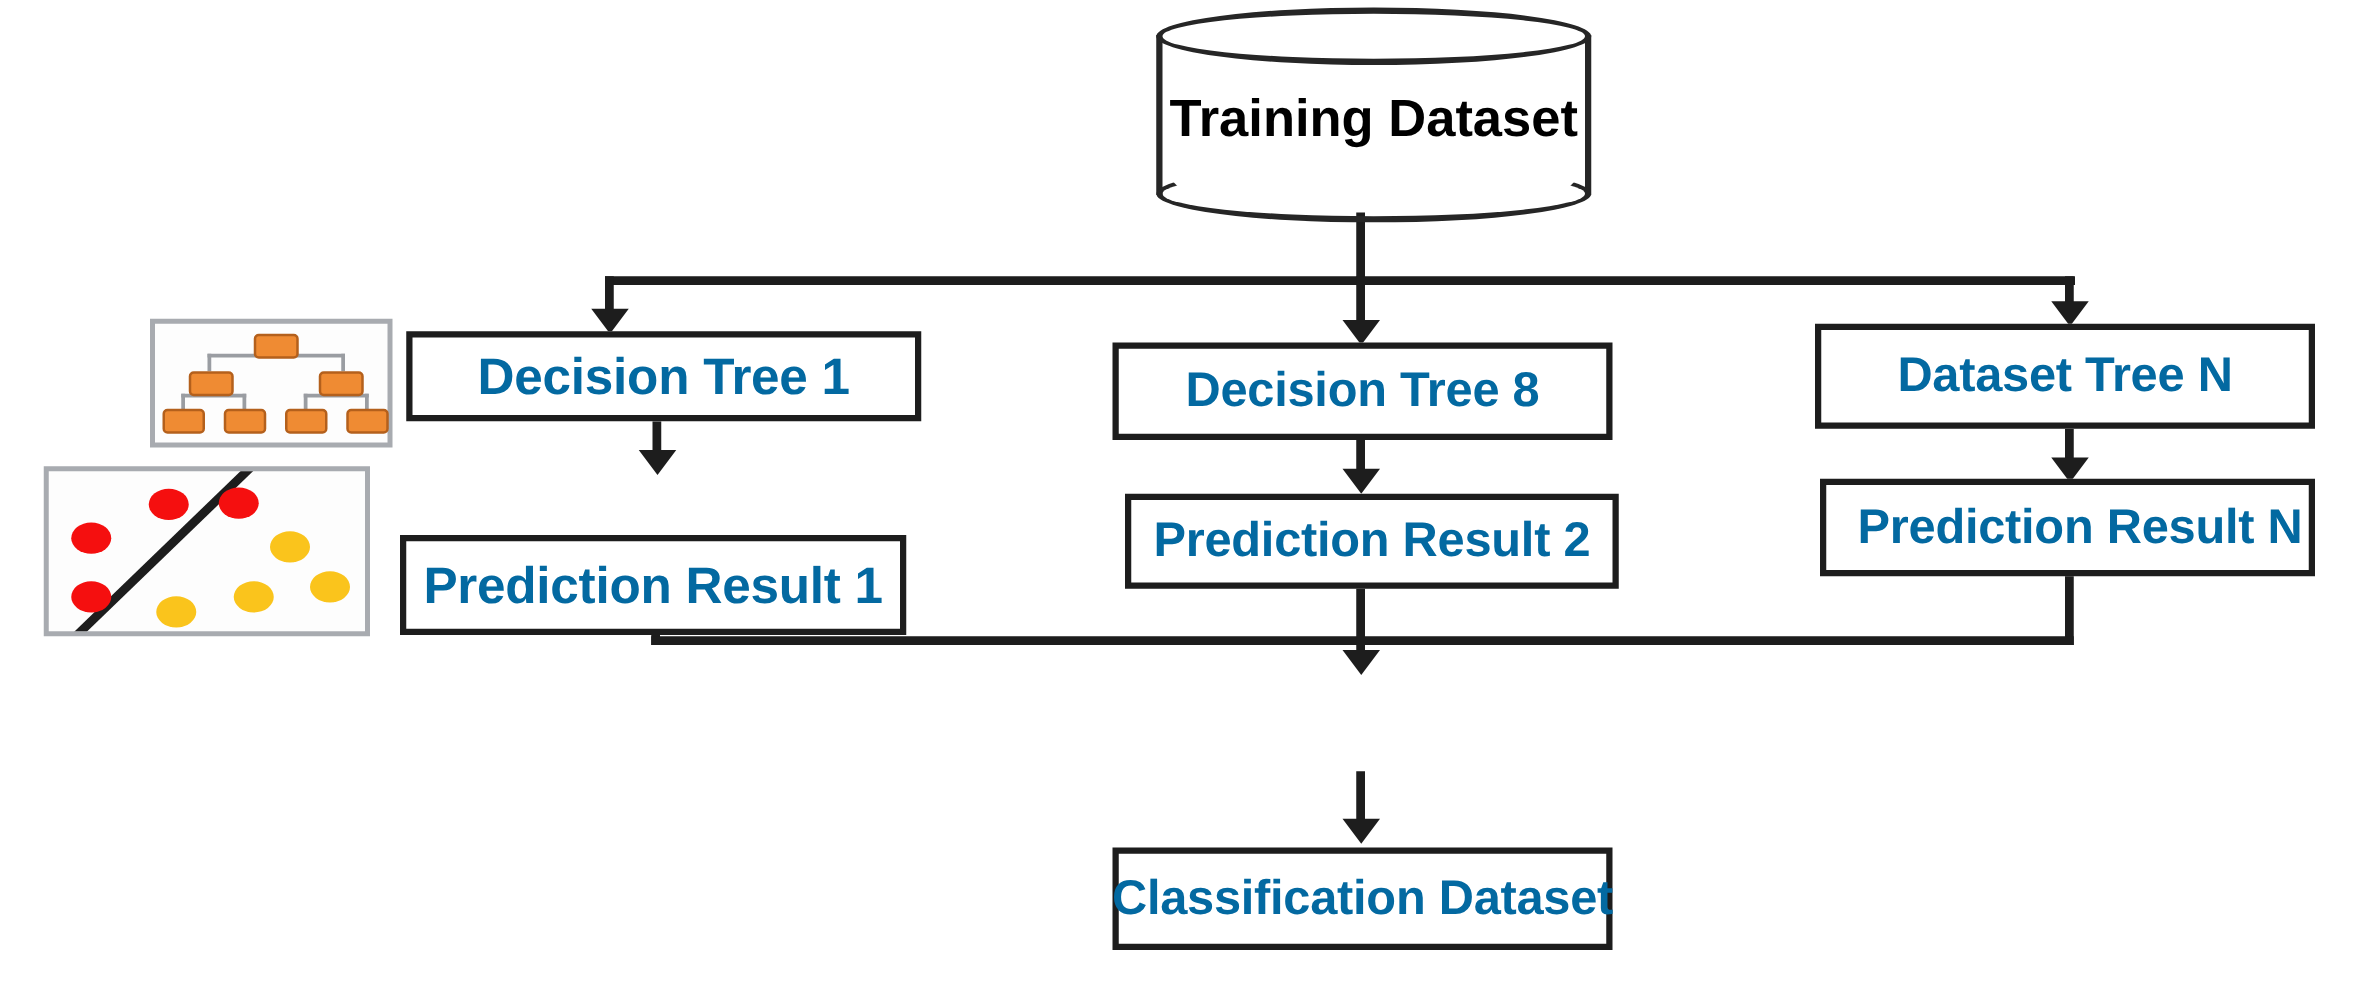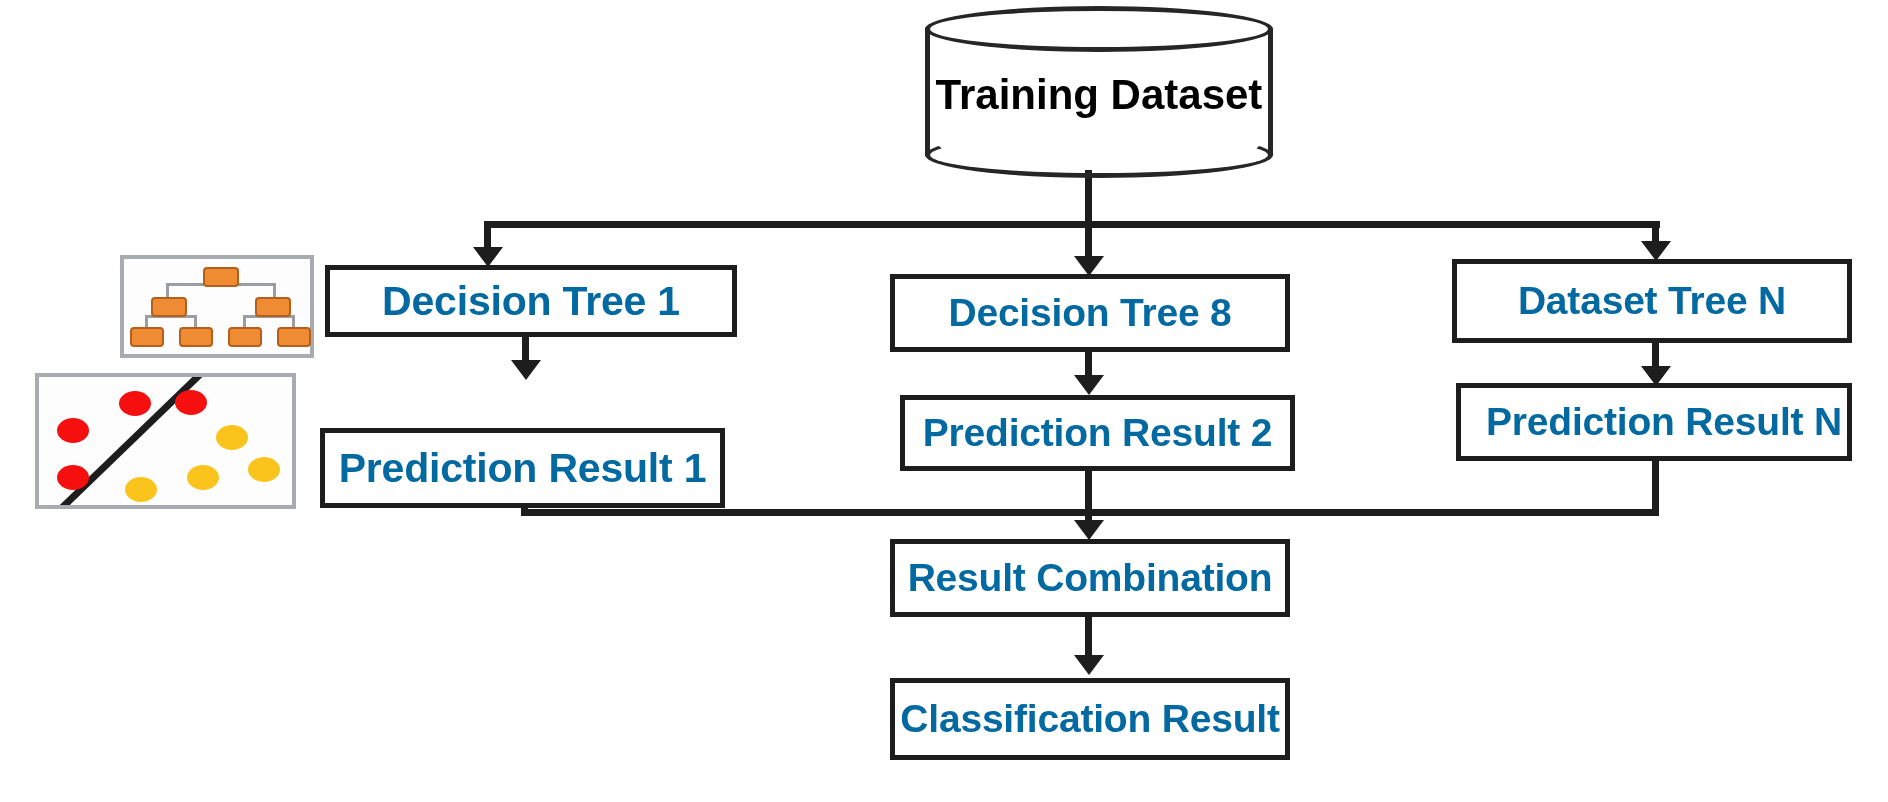--- a/index.html
+++ b/index.html
@@ -186,29 +186,26 @@
 
   <div class="seg" style="left:521px; top:460px; width:7px; height:56px;"></div>
 
   <div class="seg" style="left:1652px; top:458px; width:7px; height:58px;"></div>
 
   <div class="seg" style="left:521px; top:509px; width:1138px; height:7px;"></div>
 
   <div class="seg" style="left:1085px; top:468px; width:7px; height:62px;"></div>
   <div class="arrow-down" style="left:1074px; top:520px;"></div>
 
-  <div class="node" style="left:890px; top:539px; width:400px; height:78px; font-size:39px;">
-    <span>Result Combination</span>
-  </div>
 
   <div class="seg" style="left:1085px; top:617px; width:7px; height:47px;"></div>
   <div class="arrow-down" style="left:1074px; top:655px;"></div>
 
   <div class="node" style="left:890px; top:678px; width:400px; height:82px; font-size:39px;">
-    <span>Classification Result</span>
+    <span>Classification Dataset</span>
   </div>
 
   <div class="icon-frame" style="left:120px; top:255px; width:194px; height:103px;">
 
     <div class="tree-link" style="left:42px; top:24px; width:110px; height:3px;"></div>
     <div class="tree-link" style="left:42px; top:24px; width:3px; height:14px;"></div>
     <div class="tree-link" style="left:149px; top:24px; width:3px; height:14px;"></div>
 
     <div class="tree-link" style="left:21px; top:56px; width:52px; height:3px;"></div>
     <div class="tree-link" style="left:21px; top:56px; width:3px; height:14px;"></div>

